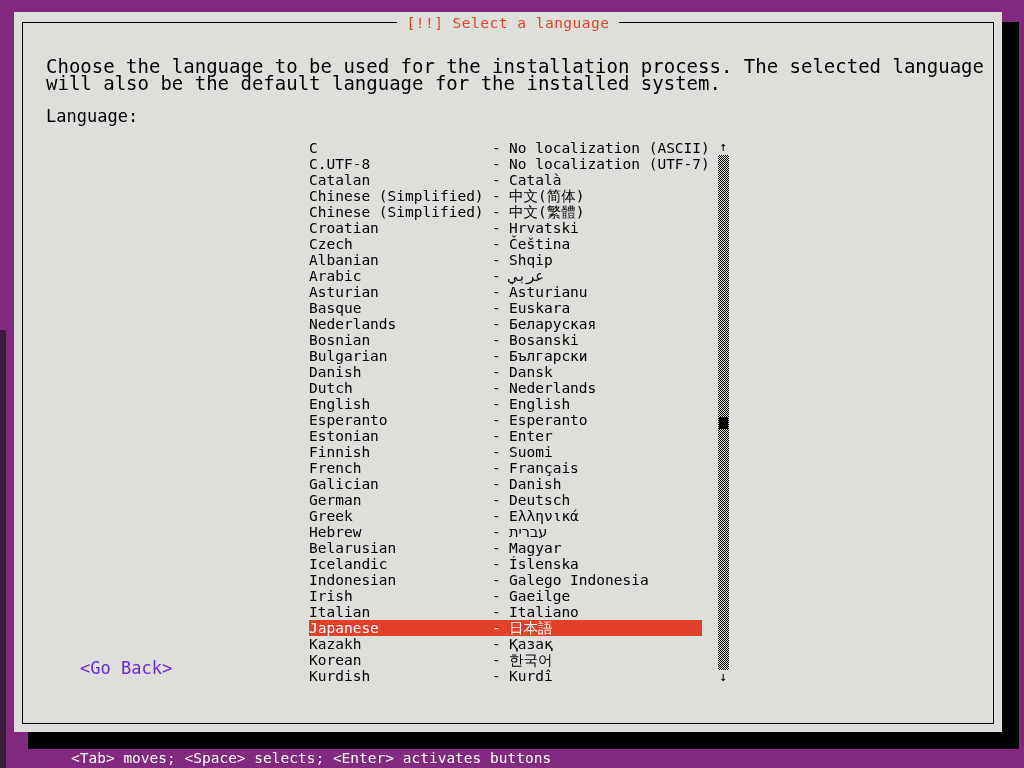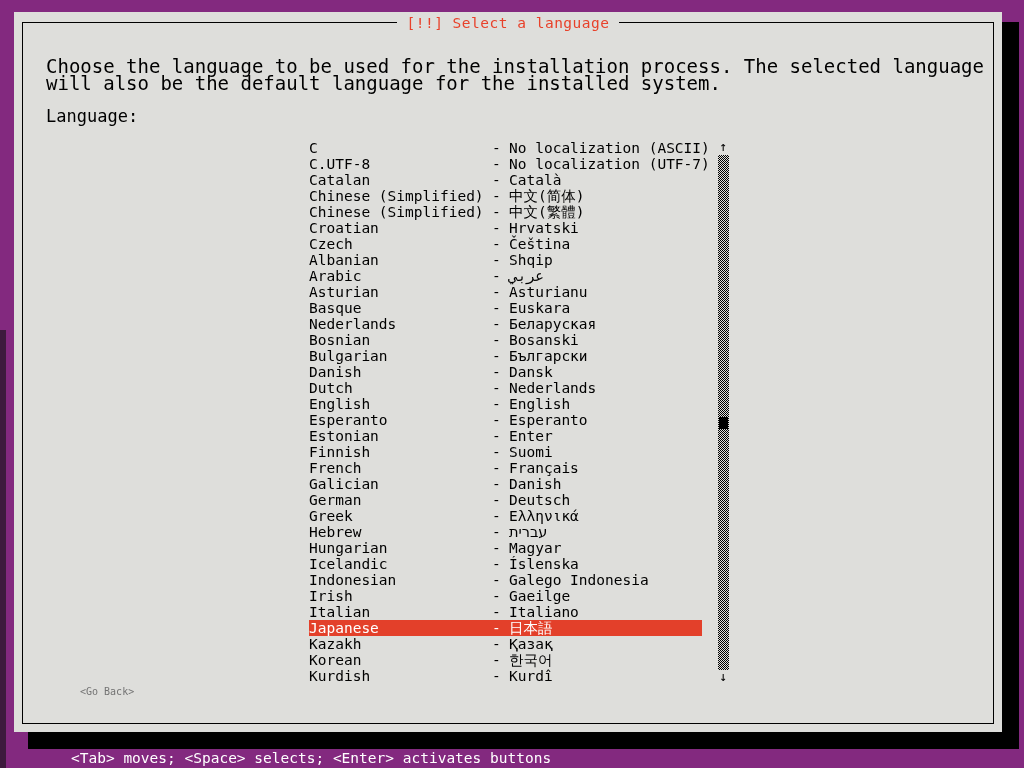--- a/index.html
+++ b/index.html
@@ -178,23 +178,23 @@
   .sb-thumb {
     position: absolute;
     left: 2px;
     width: 9px;
     height: 12px;
     background: #000000;
   }
   .go-back {
     position: absolute;
     left: 66px;
-    top: 672px;
-    color: #737373;
-    font-size: 10px;
+    top: 648px;
+    color: #6d28d9;
+    font-size: 17px;
     line-height: 16px;
     white-space: pre;
   }
   
   .status-bar {
     position: absolute;
     left: 16px;
     top: 749px;
     width: 1024px;
     height: 19px;
@@ -248,21 +248,21 @@
         <div class="lang-row"><span class="lang-name">Dutch</span><span class="lang-dash">-</span><span class="lang-native">Nederlands</span></div>
         <div class="lang-row"><span class="lang-name">English</span><span class="lang-dash">-</span><span class="lang-native">English</span></div>
         <div class="lang-row"><span class="lang-name">Esperanto</span><span class="lang-dash">-</span><span class="lang-native">Esperanto</span></div>
         <div class="lang-row"><span class="lang-name">Estonian</span><span class="lang-dash">-</span><span class="lang-native">Enter</span></div>
         <div class="lang-row"><span class="lang-name">Finnish</span><span class="lang-dash">-</span><span class="lang-native">Suomi</span></div>
         <div class="lang-row"><span class="lang-name">French</span><span class="lang-dash">-</span><span class="lang-native">Français</span></div>
         <div class="lang-row"><span class="lang-name">Galician</span><span class="lang-dash">-</span><span class="lang-native">Danish</span></div>
         <div class="lang-row"><span class="lang-name">German</span><span class="lang-dash">-</span><span class="lang-native">Deutsch</span></div>
         <div class="lang-row"><span class="lang-name">Greek</span><span class="lang-dash">-</span><span class="lang-native">Ελληνικά</span></div>
         <div class="lang-row"><span class="lang-name">Hebrew</span><span class="lang-dash">-</span><span class="lang-native">עברית</span></div>
-        <div class="lang-row"><span class="lang-name">Hungarian</span><span class="lang-dash">-</span><span class="lang-native">Magyar</span></div>
+        <div class="lang-row"><span class="lang-name">Belarusian</span><span class="lang-dash">-</span><span class="lang-native">Magyar</span></div>
         <div class="lang-row"><span class="lang-name">Icelandic</span><span class="lang-dash">-</span><span class="lang-native">Íslenska</span></div>
         <div class="lang-row"><span class="lang-name">Indonesian</span><span class="lang-dash">-</span><span class="lang-native">Galego Indonesia</span></div>
         <div class="lang-row"><span class="lang-name">Irish</span><span class="lang-dash">-</span><span class="lang-native">Gaeilge</span></div>
         <div class="lang-row"><span class="lang-name">Italian</span><span class="lang-dash">-</span><span class="lang-native">Italiano</span></div>
         <div class="lang-row selected"><span class="lang-name">Japanese</span><span class="lang-dash">-</span><span class="lang-native">日本語</span></div>
         <div class="lang-row"><span class="lang-name">Kazakh</span><span class="lang-dash">-</span><span class="lang-native">Қазақ</span></div>
         <div class="lang-row"><span class="lang-name">Korean</span><span class="lang-dash">-</span><span class="lang-native">한국어</span></div>
         <div class="lang-row"><span class="lang-name">Kurdish</span><span class="lang-dash">-</span><span class="lang-native">Kurdî</span></div>
       </div>
 

